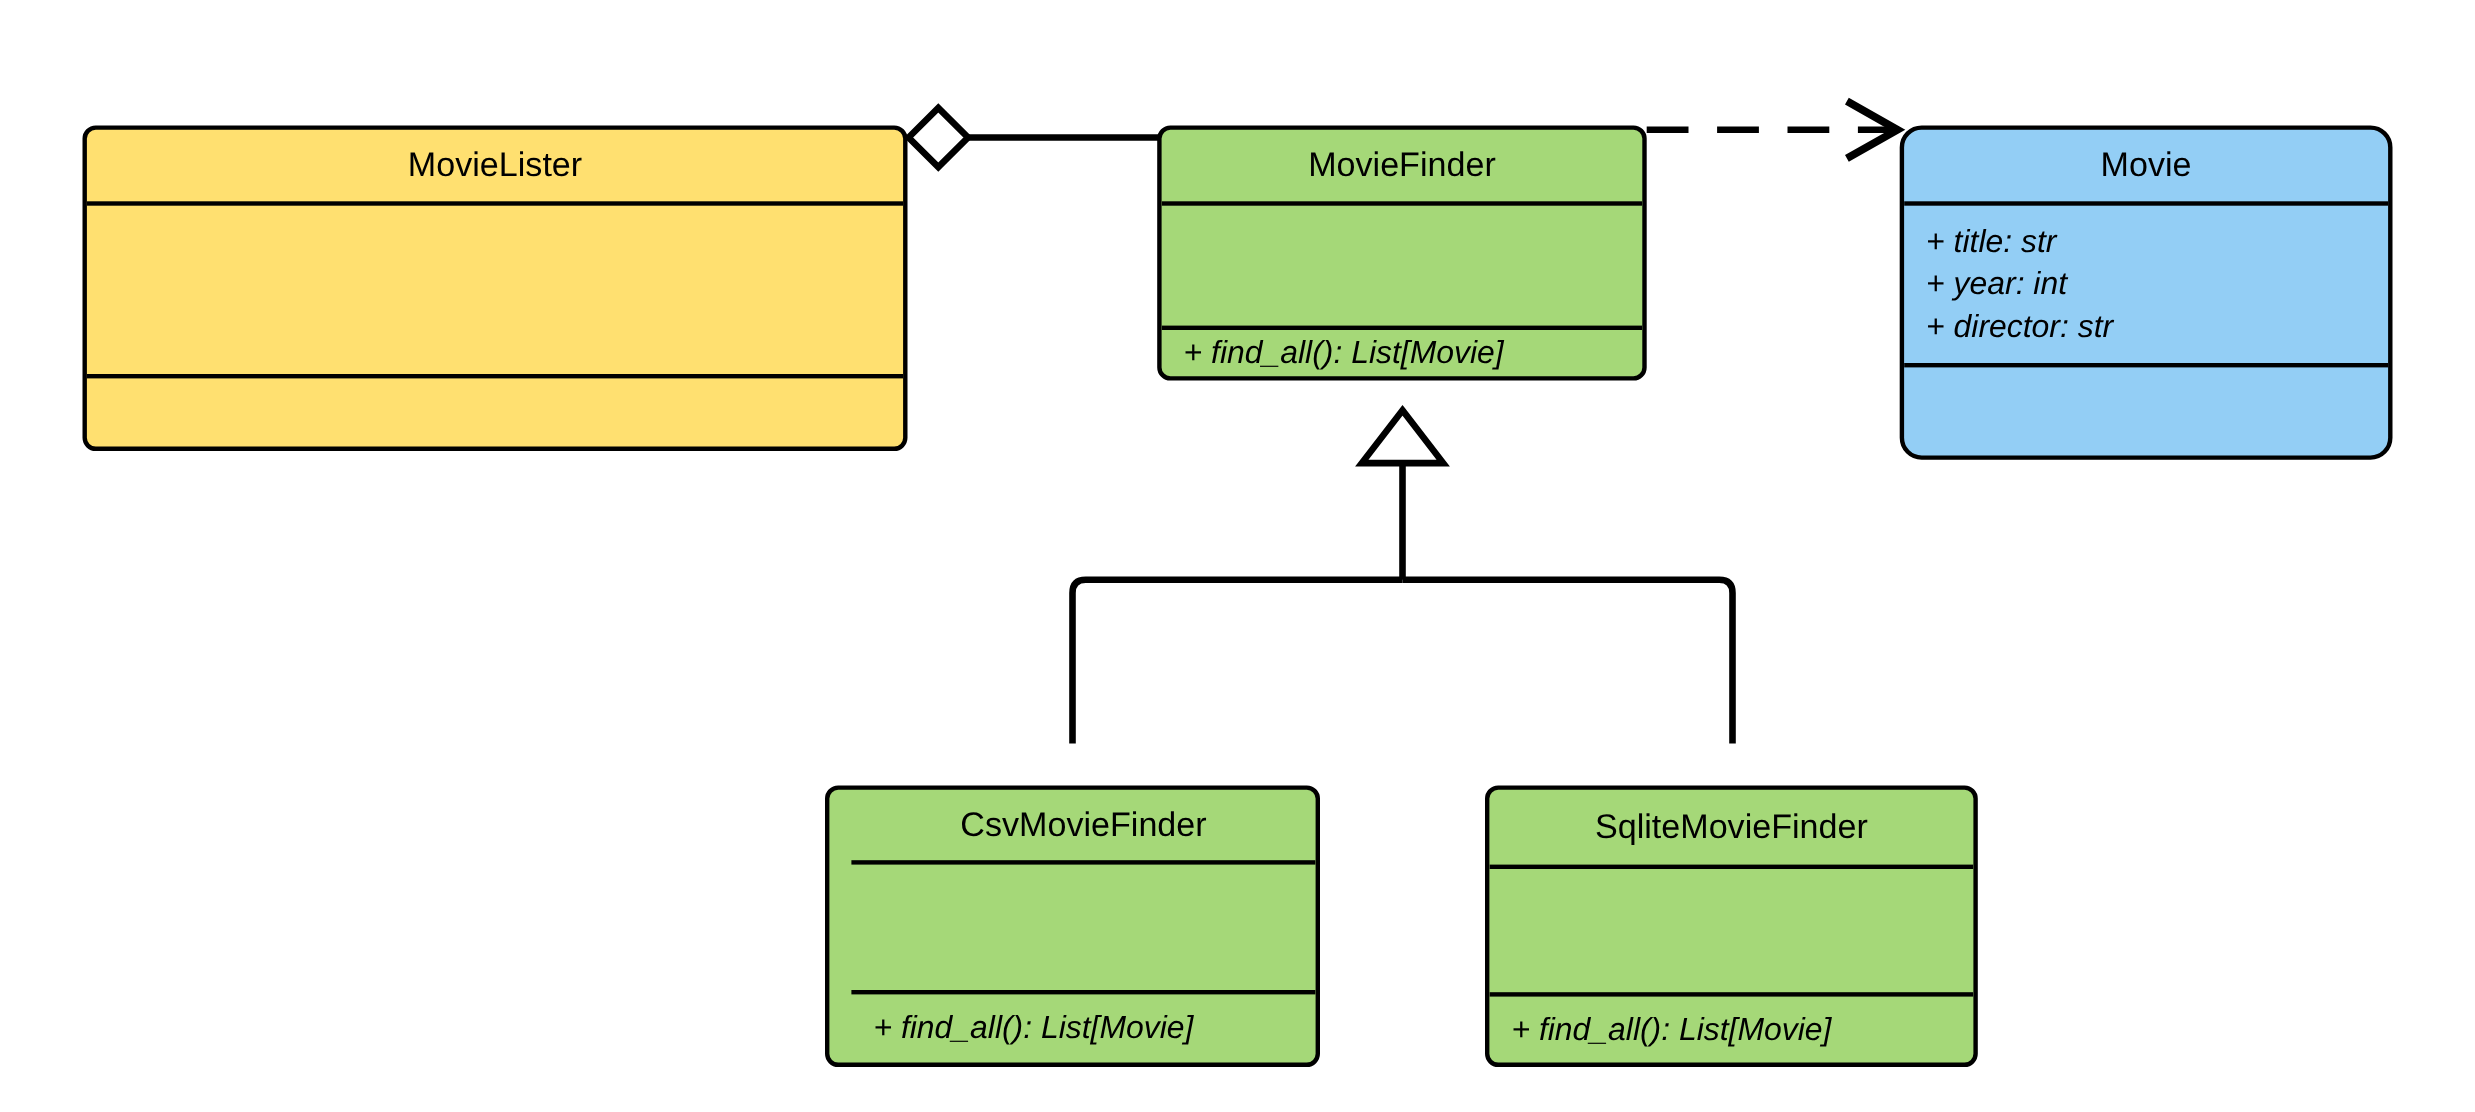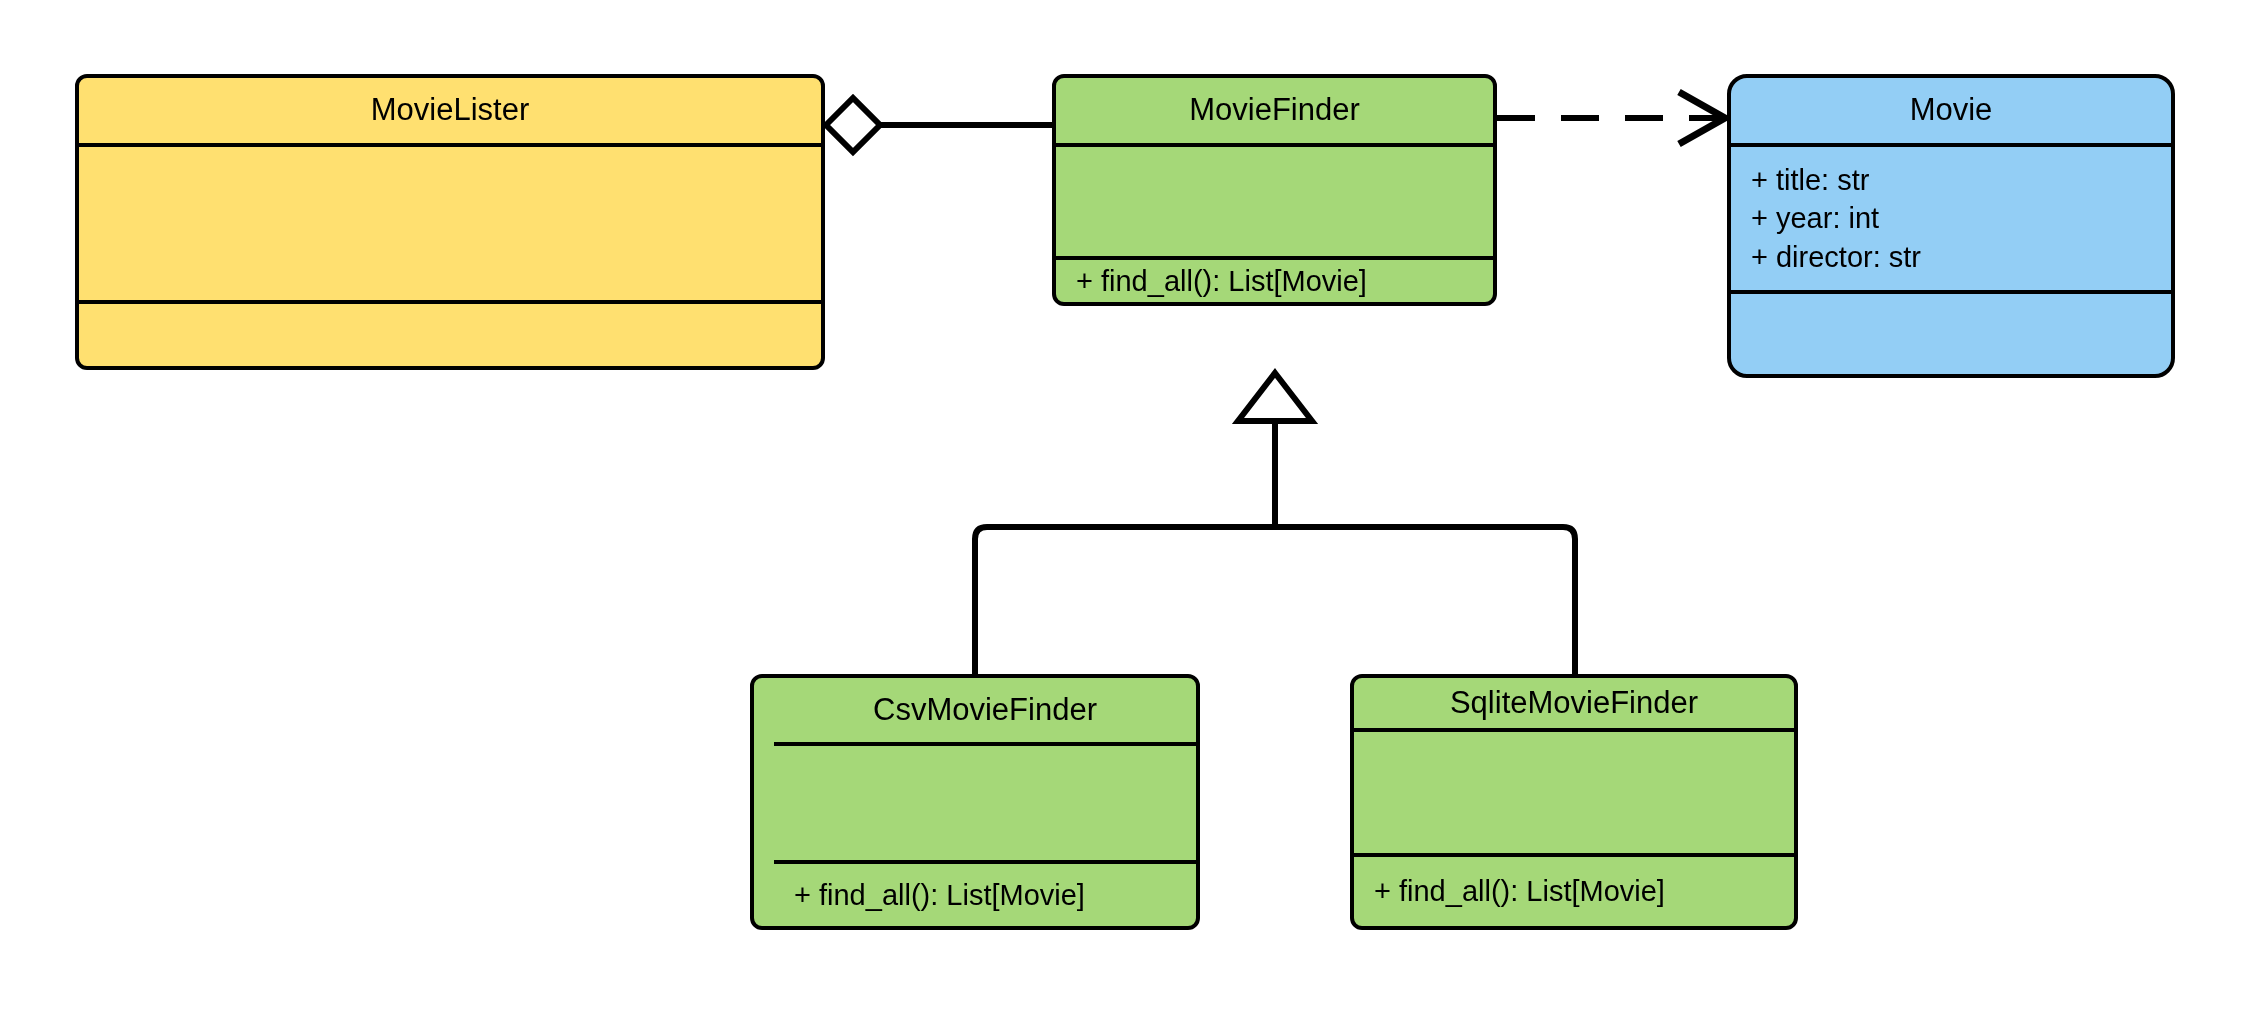--- a/index.html
+++ b/index.html
@@ -28,39 +28,41 @@
   }
   .uml-class {
     position: absolute;
     box-sizing: border-box;
     border: 4px solid #000000;
     border-radius: 12px;
     display: flex;
     flex-direction: column;
     overflow: hidden;
     z-index: 2;
+    margin-top: 40px;
   }
   .uml-name {
     box-sizing: border-box;
     display: flex;
     align-items: center;
     justify-content: center;
     font-size: 31px;
     color: #000000;
     line-height: 1.1;
     border-bottom: 4px solid #000000;
     flex: 0 0 auto;
   }
   .uml-compartment {
     box-sizing: border-box;
     padding: 0 20px;
     display: flex;
     flex-direction: column;
     justify-content: center;
     flex: 0 0 auto;
+    font-style: italic;
   }
   .uml-compartment.divided {
     border-bottom: 4px solid #000000;
   }
   .uml-line {
     font-size: 29px;
     color: #000000;
     line-height: 1.32;
     white-space: nowrap;
   }
@@ -127,20 +129,20 @@
 
   <div class="uml-class" id="box-csv-movie-finder" style="left:750px; top:674px; width:450px; height:256px; background:#A5D878;padding-left:20px;">
     <div class="uml-name" style="height:68px;">CsvMovieFinder</div>
     <div class="uml-compartment divided empty-compartment" style="height:94px;"></div>
     <div class="uml-compartment" style="flex:1 1 auto;">
       <div class="uml-line">+ find_all(): List[Movie]</div>
     </div>
   </div>
 
   <div class="uml-class" id="box-sqlite-movie-finder" style="left:1350px; top:674px; width:448px; height:256px; background:#A5D878;">
-    <div class="uml-name" style="height:54px;">SqliteMovieFinder</div>
+    <div class="uml-name" style="height:72px;">SqliteMovieFinder</div>
     <div class="uml-compartment divided empty-compartment" style="height:94px;"></div>
     <div class="uml-compartment" style="flex:1 1 auto;">
       <div class="uml-line">+ find_all(): List[Movie]</div>
     </div>
   </div>
 
 </div>
 
 </body></html>

